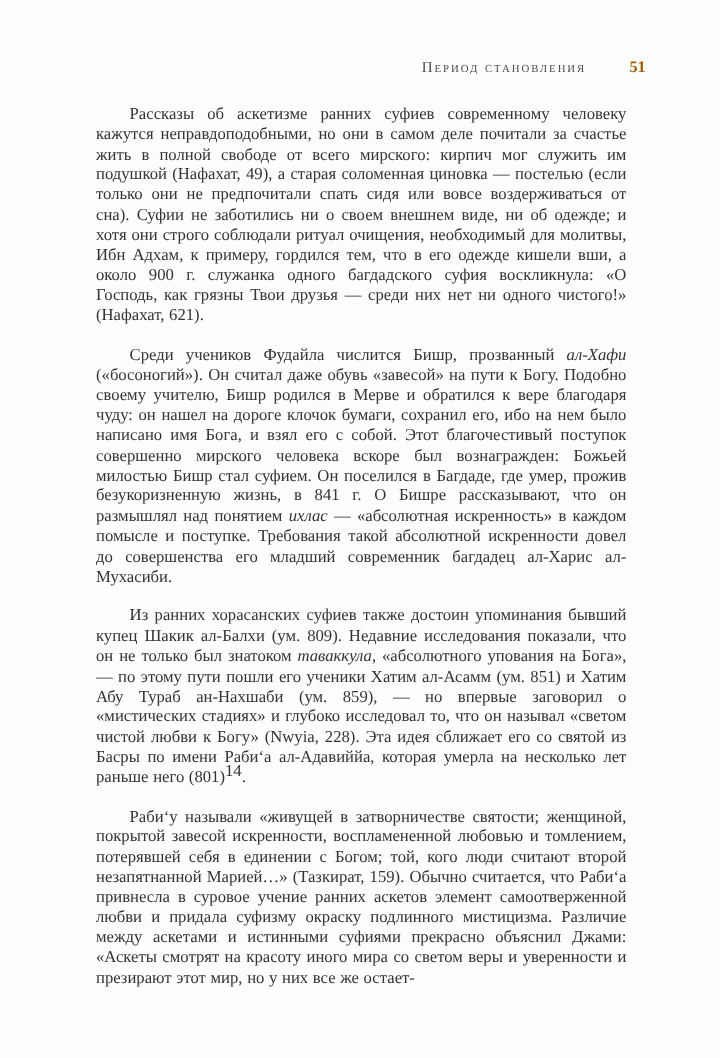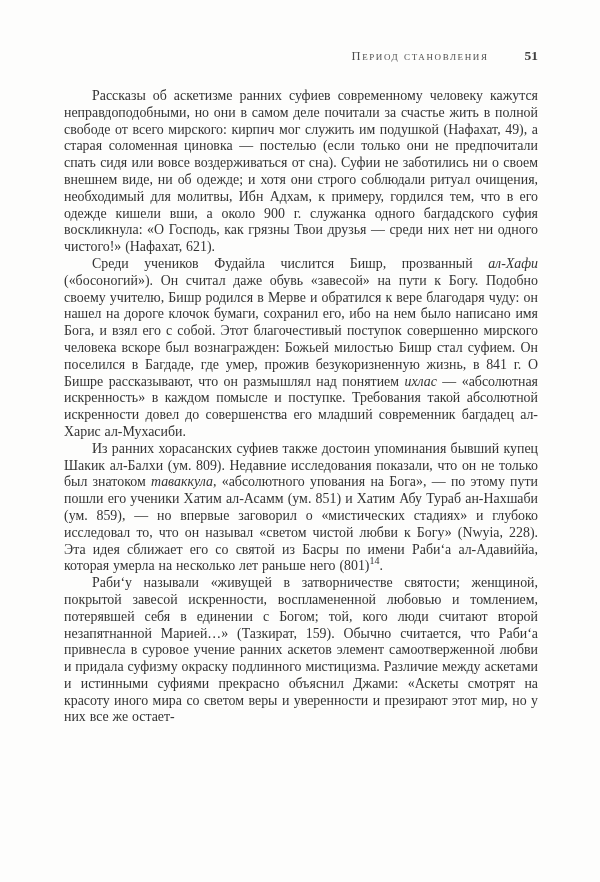--- a/index.html
+++ b/index.html
@@ -27,35 +27,35 @@
   }
   .running-title {
     font-variant: small-caps;
     letter-spacing: 1.6px;
     font-size: 12.5px;
   }
   .page-number {
     margin-left: 36px;
     font-weight: bold;
     font-size: 13.5px;
-    color: #404040;
+    color: #a16207;
   }
   .text-block p {
-    margin: 0;
+    margin: 16px;
     padding: 0;
     text-align: justify;
     text-indent: 28px;
     font-size: 13.9px;
     line-height: 16.8px;
     word-spacing: 0.4px;
   }
   .text-block em {
   }
   .text-block sup {
-    font-size: 10px;
+    font-size: 14px;
     line-height: 0;
     vertical-align: super;
   }
 </style>
 </head>
 <body>
 
 <div class="page">
   <div class="page-header">
     <span class="running-title">Период становления</span>

